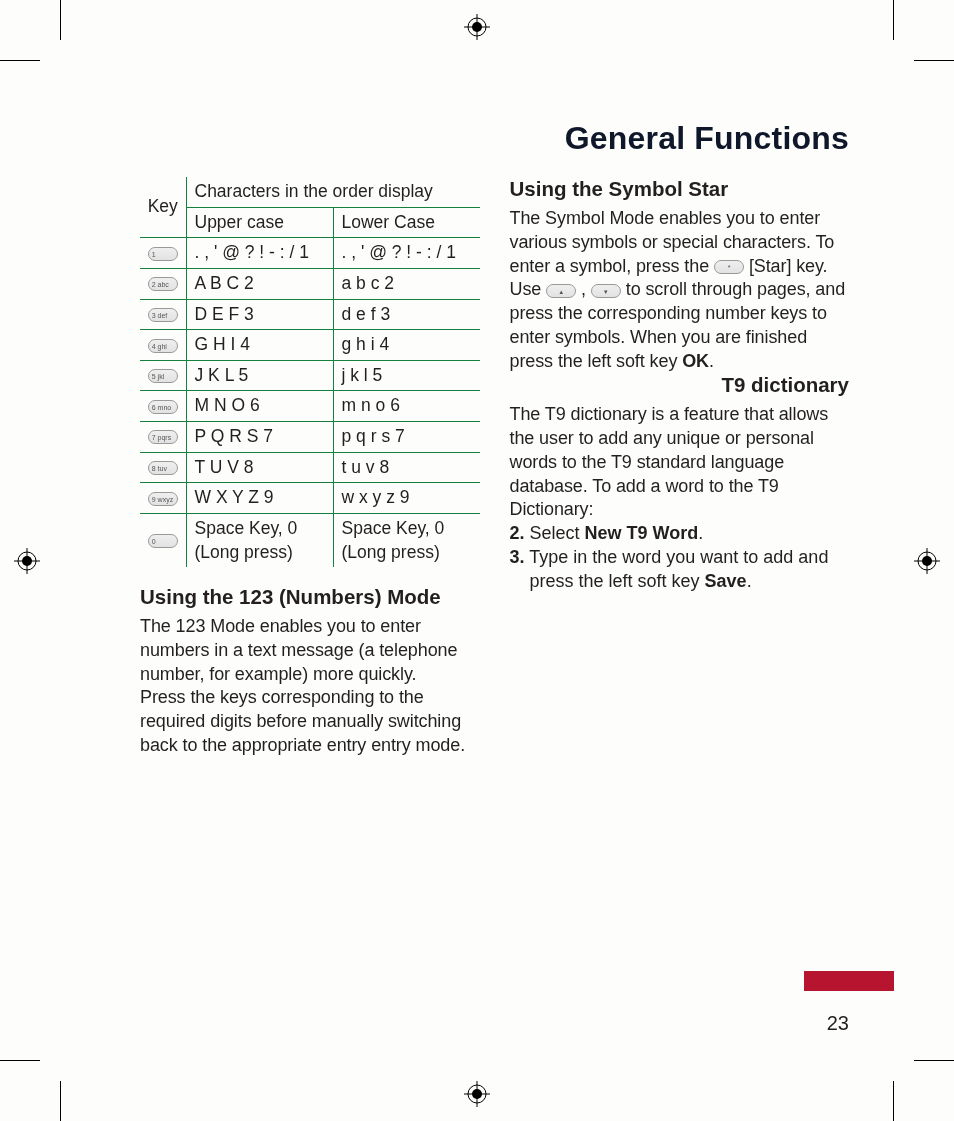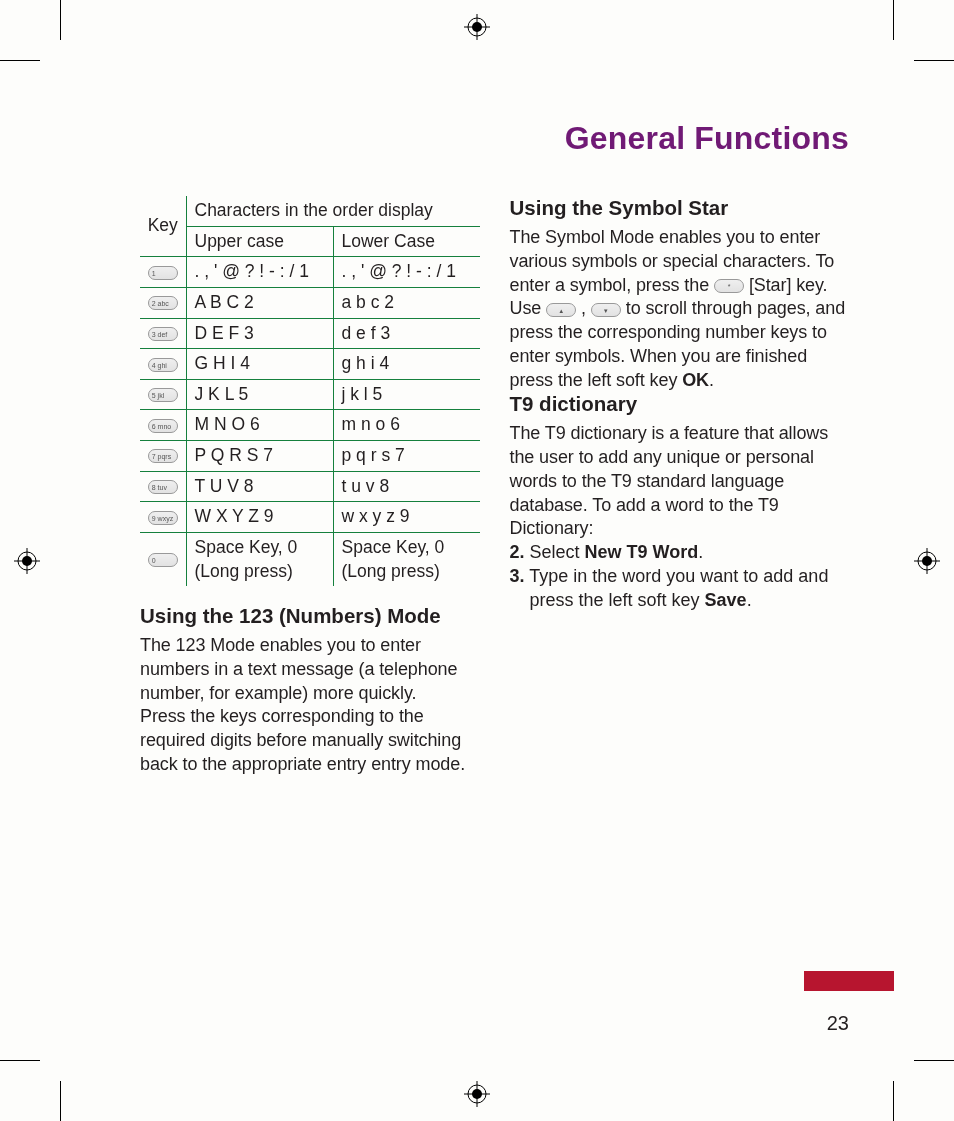--- a/index.html
+++ b/index.html
@@ -28,26 +28,26 @@
   .reg-right { right: 14px; top: 50%; transform: translateY(-50%); }
   .reg-mark svg { width: 100%; height: 100%; }
   .page {
     position: absolute;
     left: 140px;
     right: 105px;
     top: 120px;
     bottom: 90px;
   }
   h1.title {
-    color: #701a75;
+    color: #0f172a;
     font-weight: 700;
     font-size: 32px;
     text-align: right;
     letter-spacing: 0.2px;
-    margin-bottom: 39px;
+    margin-bottom: 20px;
   }
   .columns { display: flex; gap: 30px; }
   .col { flex: 1; min-width: 0; }
   table {
     border-collapse: collapse;
     width: 100%;
     font-size: 17.5px;
     margin-bottom: 18px;
   }
   table td, table th {
@@ -70,21 +70,21 @@
     font-size: 20.5px;
     margin-top: 0;
     margin-bottom: 6px;
   }
   p.body {
     font-size: 18px;
     line-height: 1.32;
     margin-bottom: 0;
     letter-spacing: -0.1px;
   }
-  .mt { margin-top: 20px; }
+  .mt { margin-top: 20px; text-align: right; }
   ol.steps { list-style: none; font-size: 18px; line-height: 1.32; }
   ol.steps li { padding-left: 20px; text-indent: -20px; }
   ol.steps .num { font-weight: 700; }
   .inline-key { display: inline-block; border: 1px solid #999; border-radius: 8px; background: linear-gradient(#efefef,#e2e2e2); width: 30px; height: 14px; font-size: 7px; line-height: 13px; text-align: center; color:#555; vertical-align: middle; }
   .page-num {
     position: absolute;
     right: 0;
     bottom: -4px;
     font-size: 20px;
   }

